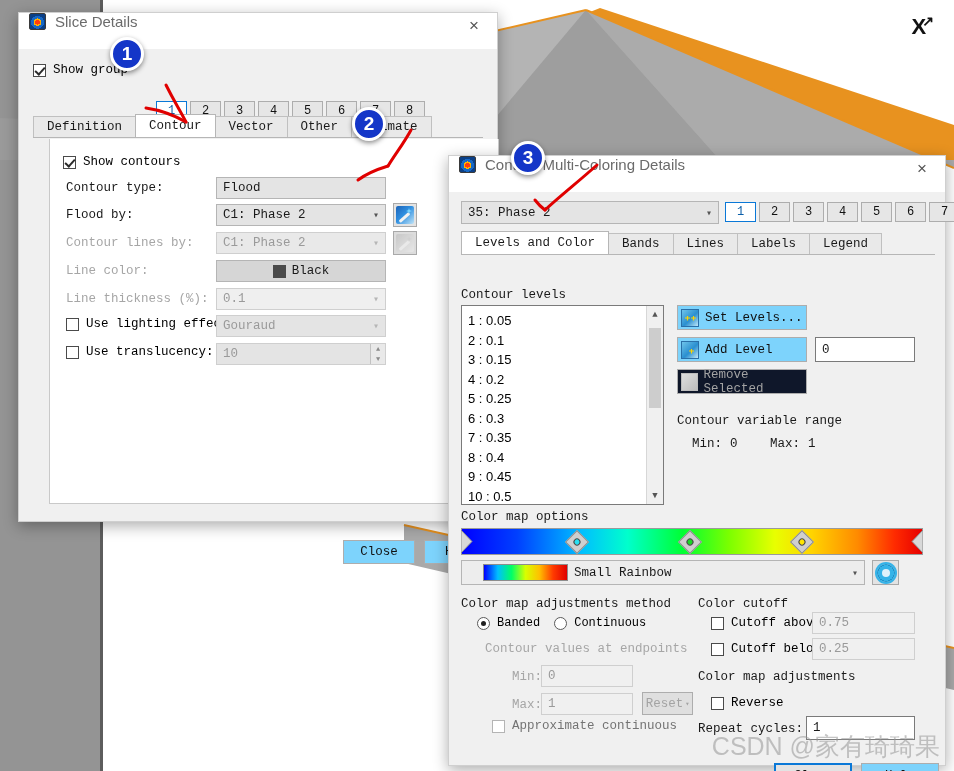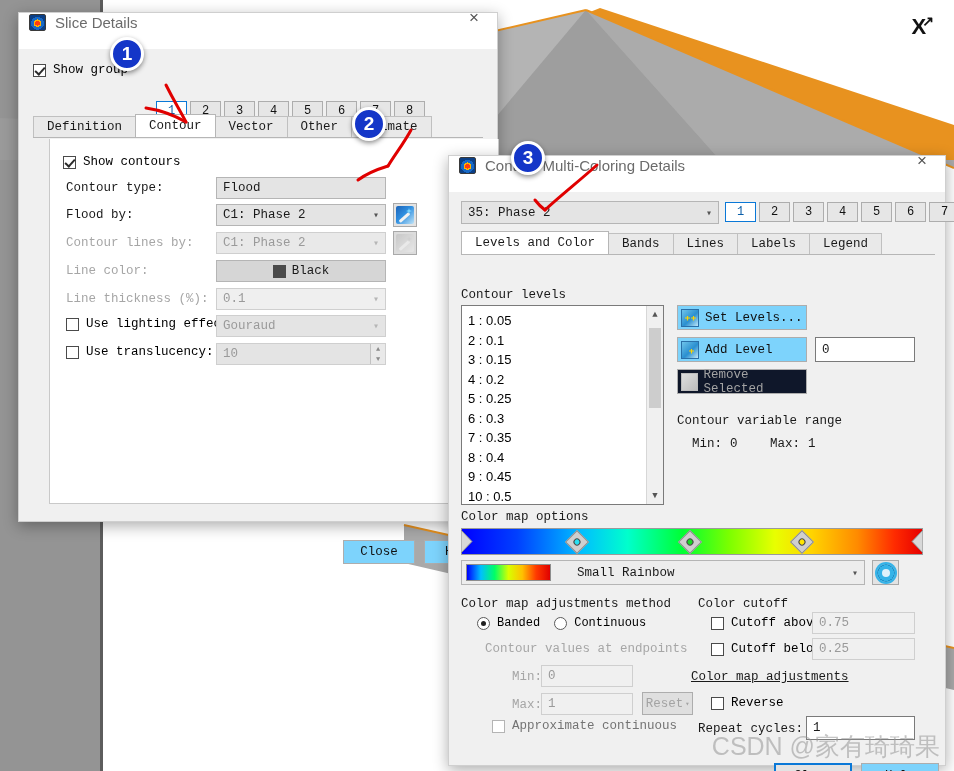--- a/index.html
+++ b/index.html
@@ -18,22 +18,22 @@
   #scene .leftband-edge { position:absolute; left:100px; top:0; width:3px; height:771px;
     background:#5d5d5d; }
   #scene .shape { position:absolute; }
   #axis-x { position:absolute; right:16px; top:14px; font-family:"Liberation Sans",sans-serif;
     font-size:22px; font-weight:700; color:#111; letter-spacing:0; }
   #axis-x .arrow { font-size:14px; position:relative; top:-8px; left:-4px; }
 
   
   .win { position:absolute; background:#f0f0f0; border:1px solid #cfcfcf;
     box-shadow:0 4px 14px rgba(0,0,0,.32); }
-  .win .titlebar { height:36px; background:#ffffff; display:flex; align-items:flex-end;
-    padding:0 6px 17px 10px; border-bottom:1px solid #fff; }
+  .win .titlebar { height:36px; background:#ffffff; display:flex; align-items:flex-start;
+    padding:0 6px 0 10px; border-bottom:1px solid #fff; }
   .win .title-ico { width:17px; height:17px; margin-right:9px; flex:0 0 auto;
     border-radius:2px; background:
       radial-gradient(circle at 50% 55%, #ff3b10 0 22%, #ffb300 22% 34%, #1769c6 34% 58%, #0b3f86 58% 100%);
     border:1px solid #3a3a3a; }
   .win .title-txt { font-family:"Liberation Sans",sans-serif; font-size:15px; color:#6b6b6b;
     flex:1 1 auto; white-space:nowrap; }
   .win .close-x { width:34px; height:26px; display:flex; align-items:center;
     justify-content:center; font-family:"Liberation Sans",sans-serif; font-size:17px;
     color:#555; cursor:default; }
   .win .body { position:relative; }
@@ -383,21 +383,21 @@
           <i style="background:#27e0f2;"></i>
         </span>
       <span class="handle" style="left:49.5%;">
           <i style="background:#18d825;"></i>
         </span>
       <span class="handle" style="left:74%;">
           <i style="background:#ffe600;"></i>
         </span>
     </div>
 
-    <div class="field" style="position:absolute;left:12px;top:368px;width:404px;height:25px;padding-left:2px;background:#ededed;gap:20px;">
+    <div class="field" style="position:absolute;left:12px;top:368px;width:404px;height:25px;padding-left:19px;background:#ededed;">
       <span id="cmapswatch"></span>
       <span>Small Rainbow</span>
       <span class="caret">▾</span>
     </div>
     <div class="iconbtn" style="position:absolute;left:423px;top:368px;width:27px;height:25px;">
       <span class="gearico"></span>
     </div>
 
     <div class="lbl-l" style="position:absolute;left:12px;top:405px;">Color map adjustments method</div>
     <div style="position:absolute;left:28px;top:424px;display:flex;">
@@ -442,21 +442,21 @@
     <div class="field dis" style="position:absolute;left:363px;top:420px;width:103px;height:22px;background:#f0f0f0;">0.75</div>
 
     <div style="position:absolute;left:262px;top:450px;">
       <span class="cb">
         <span class="box"></span>
         <span class="lbl">Cutoff below:</span>
       </span>
     </div>
     <div class="field dis" style="position:absolute;left:363px;top:446px;width:103px;height:22px;background:#f0f0f0;">0.25</div>
 
-    <div class="lbl-l" style="position:absolute;left:242px;top:478px;text-decoration:underline;">Color map adjustments</div>
+    <div class="lbl-l" style="position:absolute;left:249px;top:478px;">Color map adjustments</div>
 
     <div style="position:absolute;left:262px;top:504px;">
       <span class="cb">
         <span class="box"></span>
         <span class="lbl">Reverse</span>
       </span>
     </div>
 
     <div class="lbl-l" style="position:absolute;left:249px;top:530px;">Repeat cycles:</div>
     <div class="field white" style="position:absolute;left:357px;top:524px;width:109px;height:24px;">1</div>

